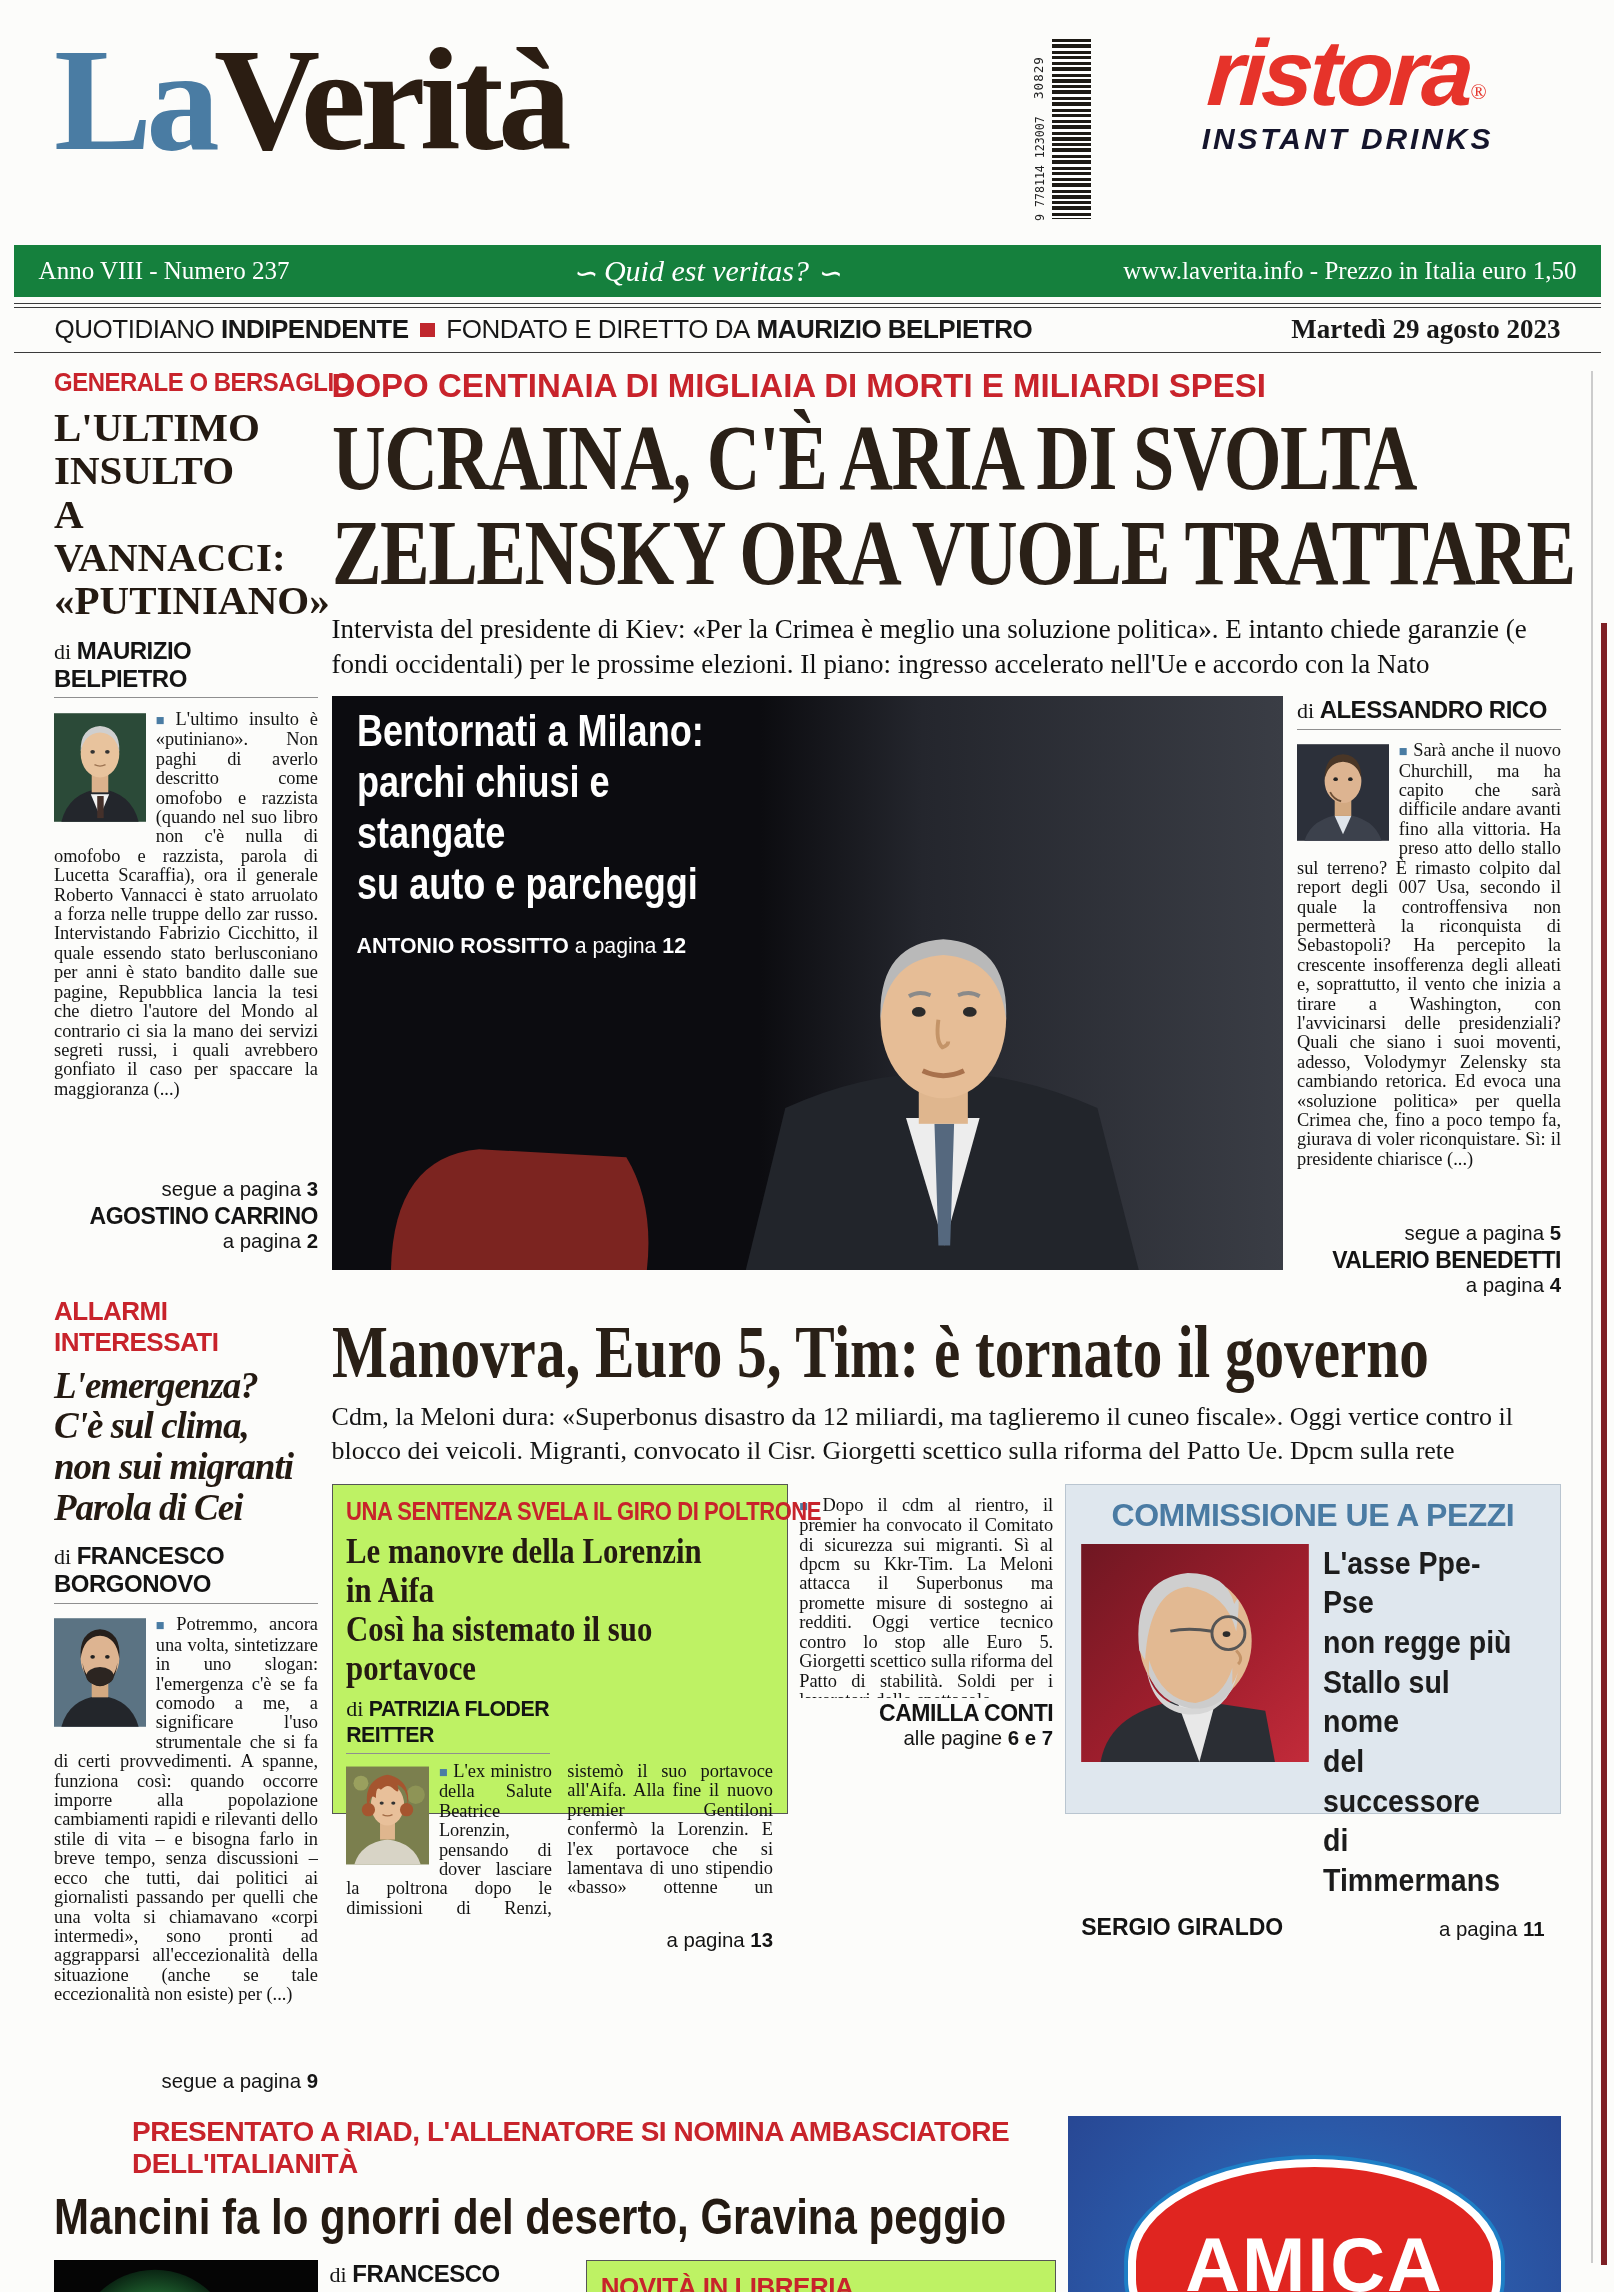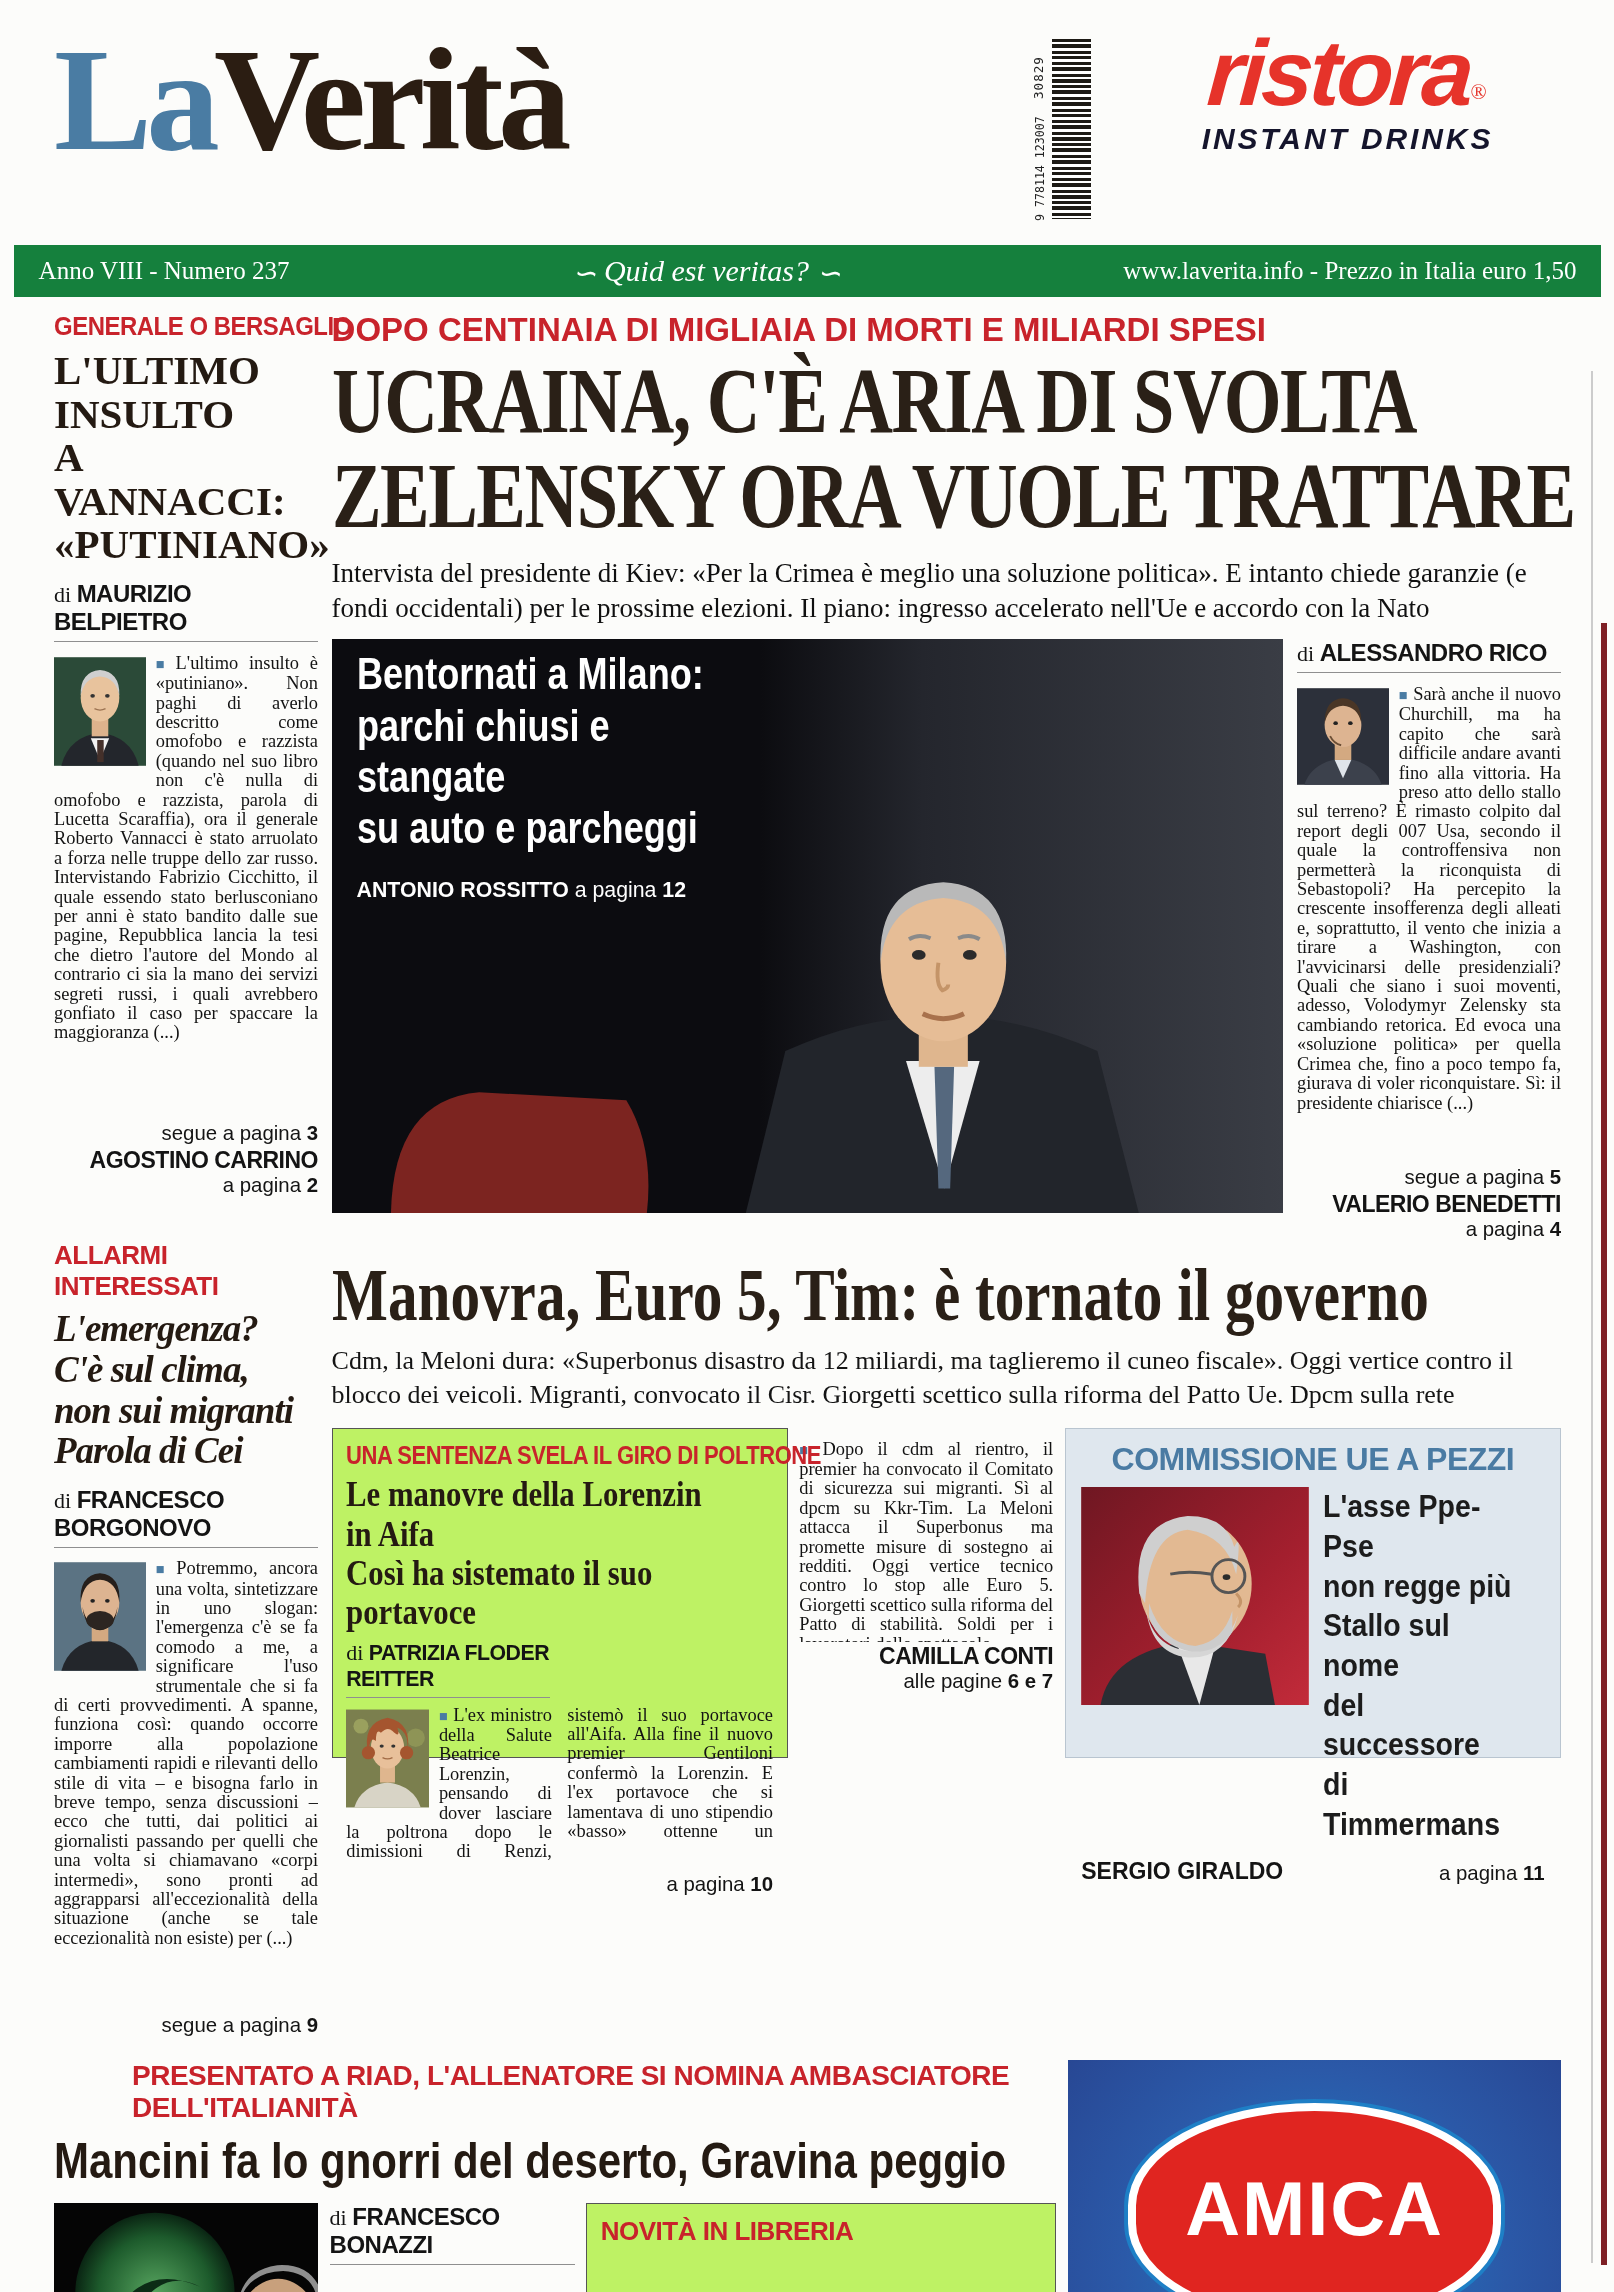--- a/index.html
+++ b/index.html
@@ -155,20 +155,30 @@
   <div class="bluebar">
     <span>Anno VIII - Numero 237</span>
     <span class="motto">
       <span class="swash">∽</span>
       <span>Quid est veritas?</span>
       <span class="swash">∽</span>
     </span>
     <span>www.laverita.info - Prezzo in Italia euro 1,50</span>
   </div>
 
+  <div class="subbar">
+    <div class="subbar-inner">
+      <div class="left">
+        <span>QUOTIDIANO</span>&nbsp;<b>INDIPENDENTE</b>
+        <span class="redsq"></span>
+        <span>FONDATO E DIRETTO DA</span>&nbsp;<b>MAURIZIO BELPIETRO</b>
+      </div>
+      <div class="date">Martedì 29 agosto 2023</div>
+    </div>
+  </div>
 
   <div class="main">
 
     <div class="leftcol">
 
       <div class="art">
         <div class="kicker"><span class="cx92">GENERALE O BERSAGLIO</span></div>
         <div class="lc-headline">L'ULTIMO
 INSULTO
 A VANNACCI:
@@ -342,21 +352,21 @@
                   <circle cx="27" cy="52" r="8" fill="#a5552f"></circle>
                     <circle cx="73" cy="52" r="8" fill="#a5552f"></circle>
                   <ellipse cx="43" cy="44" rx="2.5" ry="2" fill="#333"></ellipse>
                     <ellipse cx="57" cy="44" rx="2.5" ry="2" fill="#333"></ellipse>
                   <path d="M44,58 Q50,61 56,58" stroke="#a06a45" stroke-width="1.5" fill="none"></path>
                 </svg>
               </span>
               <span class="bullet">■</span><span>L'ex ministro della Salute Beatrice Lorenzin, pensando di dover lasciare la poltrona dopo le dimissioni di Renzi, sistemò il suo portavoce all'Aifa. Alla fine il nuovo premier Gentiloni confermò la Lorenzin. E l'ex portavoce che si lamentava di uno stipendio «basso» ottenne un aumento a 345.000 euro all'anno.</span>
             </div>
             <div class="pgref">
-              <span>a pagina</span> <b>10</b>
+              <span>a pagina</span> <b>13</b>
             </div>
           </div>
 
           <div class="cdmcol">
             <div class="body" style="height:202px; overflow:hidden;">
               <span class="bullet">■</span><span>Dopo il cdm al rientro, il premier ha convocato il Comitato di sicurezza sui migranti. Sì al dpcm su Kkr-Tim. La Meloni attacca il Superbonus ma promette misure di sostegno ai redditi. Oggi vertice tecnico contro lo stop alle Euro 5. Giorgetti scettico sulla riforma del Patto di stabilità. Soldi per i lavoratori dello spettacolo.</span>
             </div>
             <div class="relname">CAMILLA CONTI</div>
             <div class="pgref">
               <span>alle pagine</span> <b>6 e 7</b>

